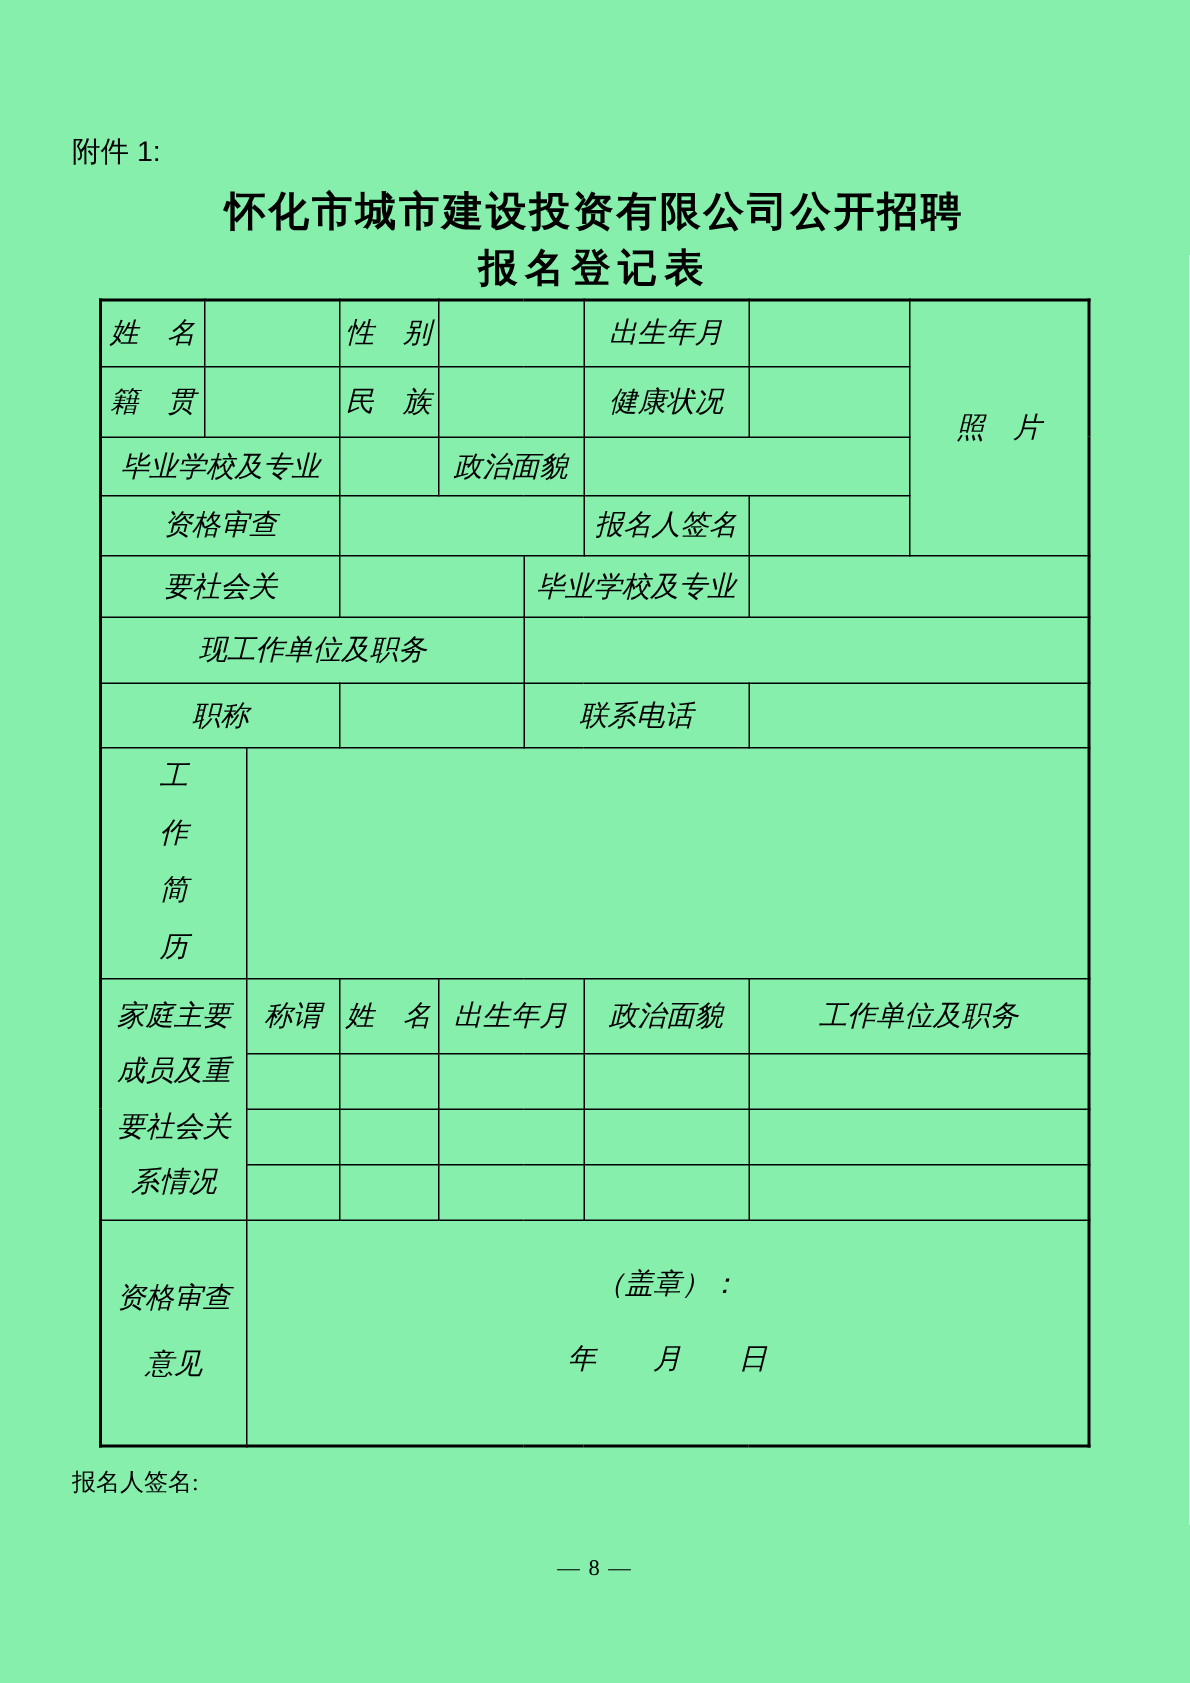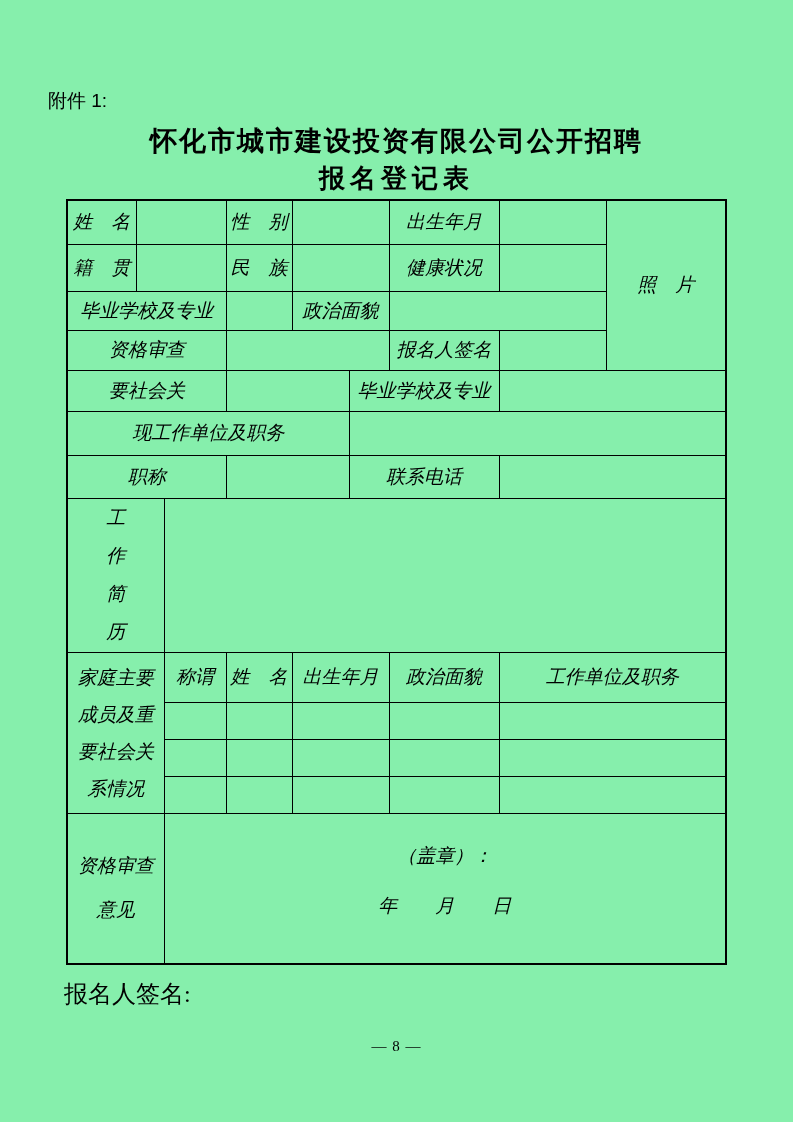--- a/index.html
+++ b/index.html
@@ -70,23 +70,23 @@
     flex-direction: column;
     align-items: center;
     justify-content: flex-end;
     row-gap: 24px;
     padding-bottom: 14px;
     height: 100%;
     box-sizing: border-box;
   }
   .signature {
     position: absolute;
-    left: 64px;
+    left: 48px;
     top: 978px;
-    font-size: 24px;
+    font-size: 16px;
   }
   .page-number {
     position: absolute;
     left: 0;
     right: 0;
     top: 1038px;
     text-align: center;
     font-size: 15px;
     letter-spacing: 1px;
   }

